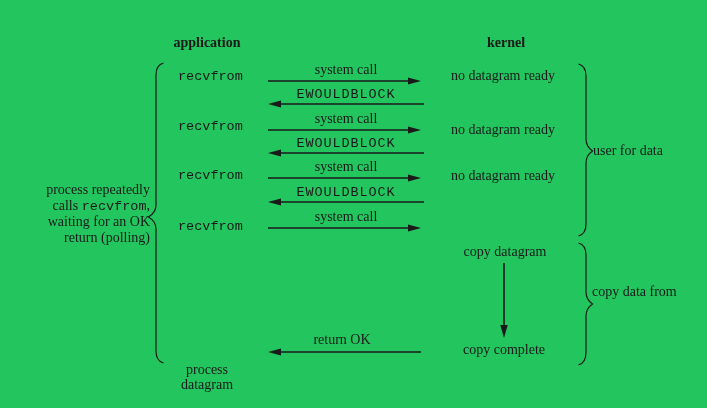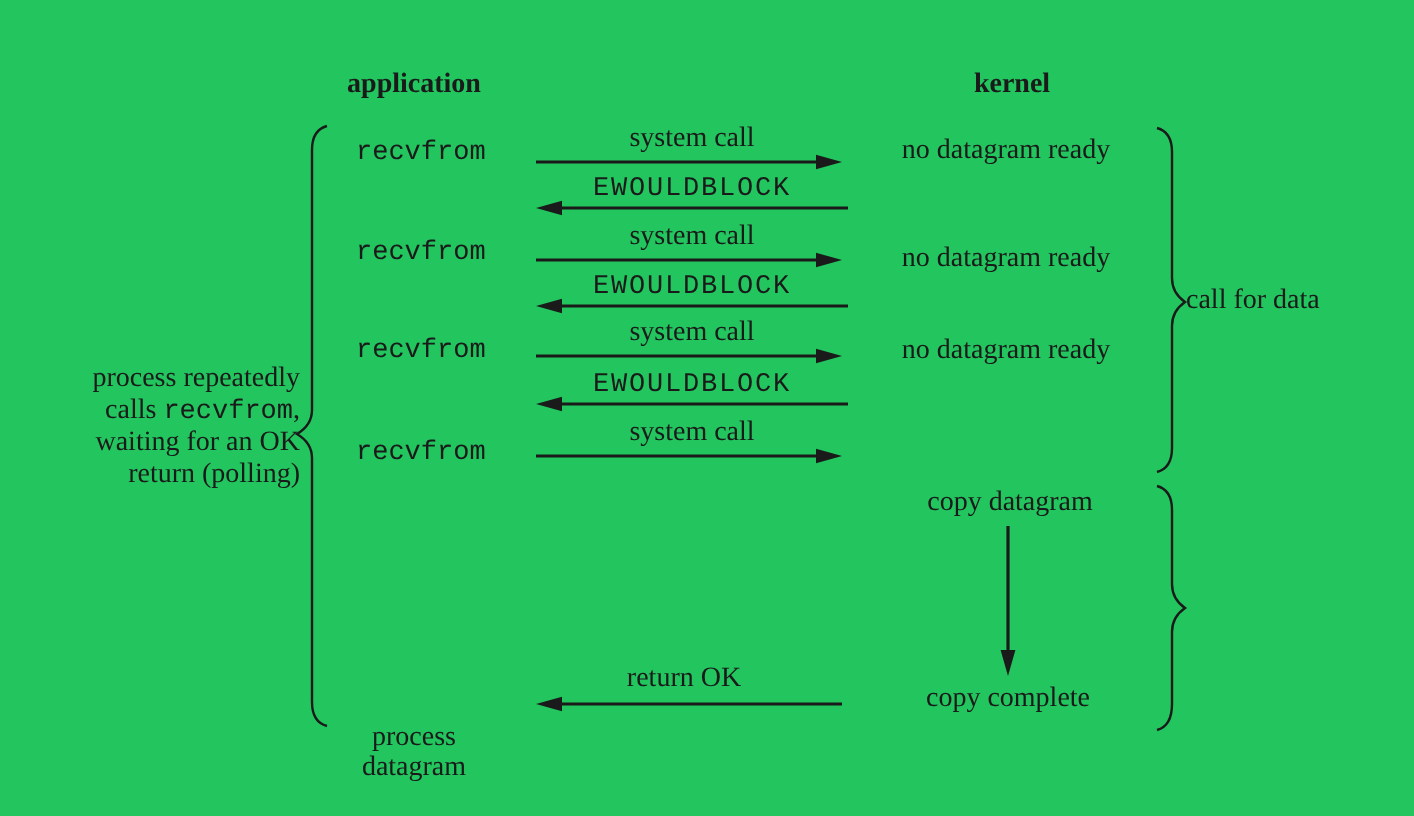--- a/index.html
+++ b/index.html
@@ -110,17 +110,18 @@
     <div><span>calls </span><span class="mono">recvfrom</span><span>,</span></div>
     <div>waiting for an OK</div>
     <div>return (polling)</div>
   </div>
 
   <div class="block bottom-note">
     <div>process</div>
     <div>datagram</div>
   </div>
 
-  <div class="t lv" style="left:593px; top:151px;">call for data</div>
+  <div class="t lv" style="left:593px; top:151px;">user for data</div>
   <div class="block copy-note">
+    <div>copy data from</div>
   </div>
 
 </div>
 
 </body></html>

